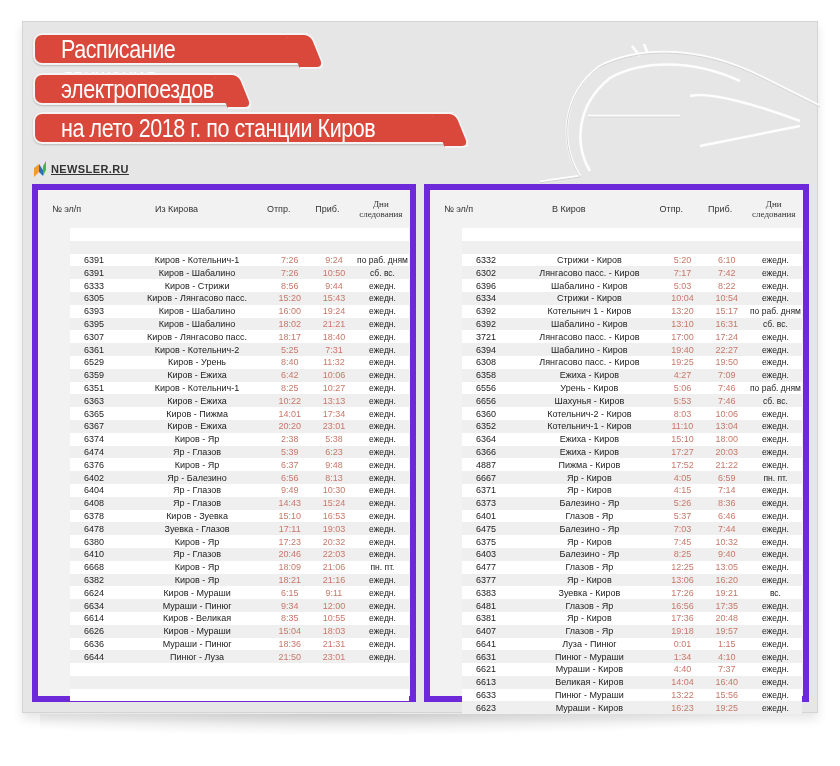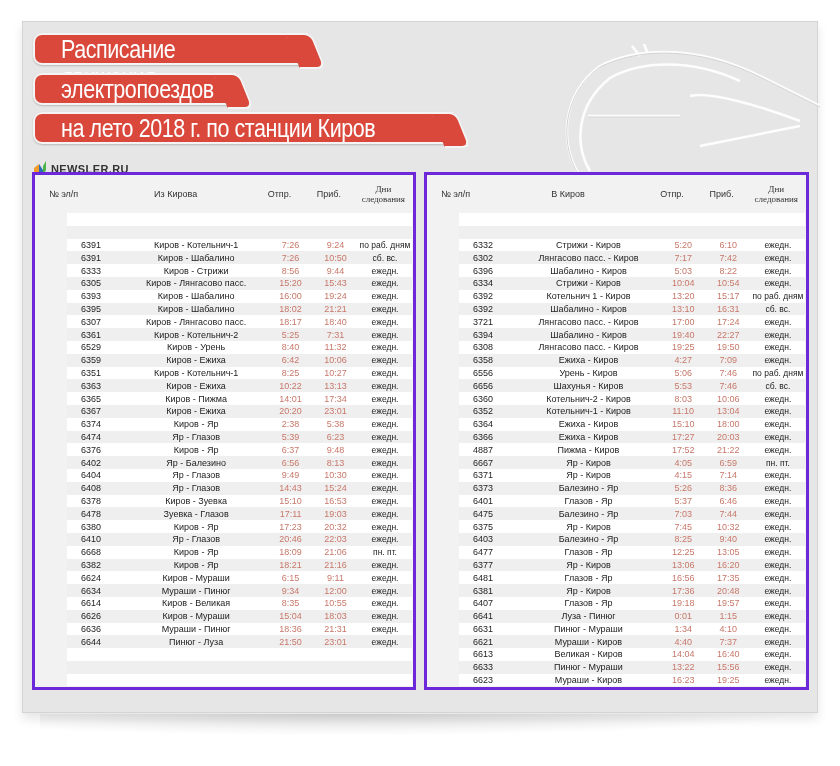--- a/index.html
+++ b/index.html
@@ -26,22 +26,22 @@
     content: ""; position: absolute; right: -20px; top: -2px; width: 24px; height: 32px;
     background: #d9483b; border-top: 2px solid #f4f4f4; border-bottom: 2px solid #f4f4f4;
     border-right: 2px solid #f4f4f4; border-radius: 0 8px 8px 0;
     transform: skewX(22deg); transform-origin: bottom left;
   }
   .banner span { display: inline-block; transform: scaleX(0.86); transform-origin: left center; }
   .train { position: absolute; left: 540px; top: 36px; width: 280px; height: 160px; }
   .logo { position: absolute; left: 33px; top: 158px; height: 22px; display: flex; align-items: center; }
   .logo-text { font-size: 11px; font-weight: bold; color: #333; margin-left: 4px; letter-spacing: 0.4px; text-decoration: underline; }
   .panel {
-    position: absolute; top: 172px; height: 518px; background: #f2f2f2;
-    border: 3px solid #6d28d9;
+    position: absolute; top: 184px; height: 518px; background: #f2f2f2;
+    border: 6px solid #6d28d9;
   }
   .panel.left { left: 32px; width: 384px; }
   .panel.right { left: 424px; width: 385px; }
   .thead {
     position: absolute; left: 0; top: 0; width: 100%; height: 38px;
     display: flex; align-items: center; font-size: 9px; color: #333;
   }
   .rows { position: absolute; left: 1px; right: 1px; top: 38px; padding-left: 31px; }
   .row { display: flex; height: 12.8px; align-items: center; font-size: 9px; color: #222; }
   .row:nth-child(odd) { background: #ffffff; }
@@ -525,20 +525,27 @@
         <div class="c-days">ежедн.</div>
       </div>
       <div class="row">
         <div class="c-num">6377</div>
         <div class="c-route">Яр - Киров</div>
         <div class="c-dep">13:06</div>
         <div class="c-arr">16:20</div>
         <div class="c-days">ежедн.</div>
       </div>
       <div class="row">
+        <div class="c-num">6383</div>
+        <div class="c-route">Зуевка - Киров</div>
+        <div class="c-dep">17:26</div>
+        <div class="c-arr">19:21</div>
+        <div class="c-days">вс.</div>
+      </div>
+      <div class="row">
         <div class="c-num">6481</div>
         <div class="c-route">Глазов - Яр</div>
         <div class="c-dep">16:56</div>
         <div class="c-arr">17:35</div>
         <div class="c-days">ежедн.</div>
       </div>
       <div class="row">
         <div class="c-num">6381</div>
         <div class="c-route">Яр - Киров</div>
         <div class="c-dep">17:36</div>

